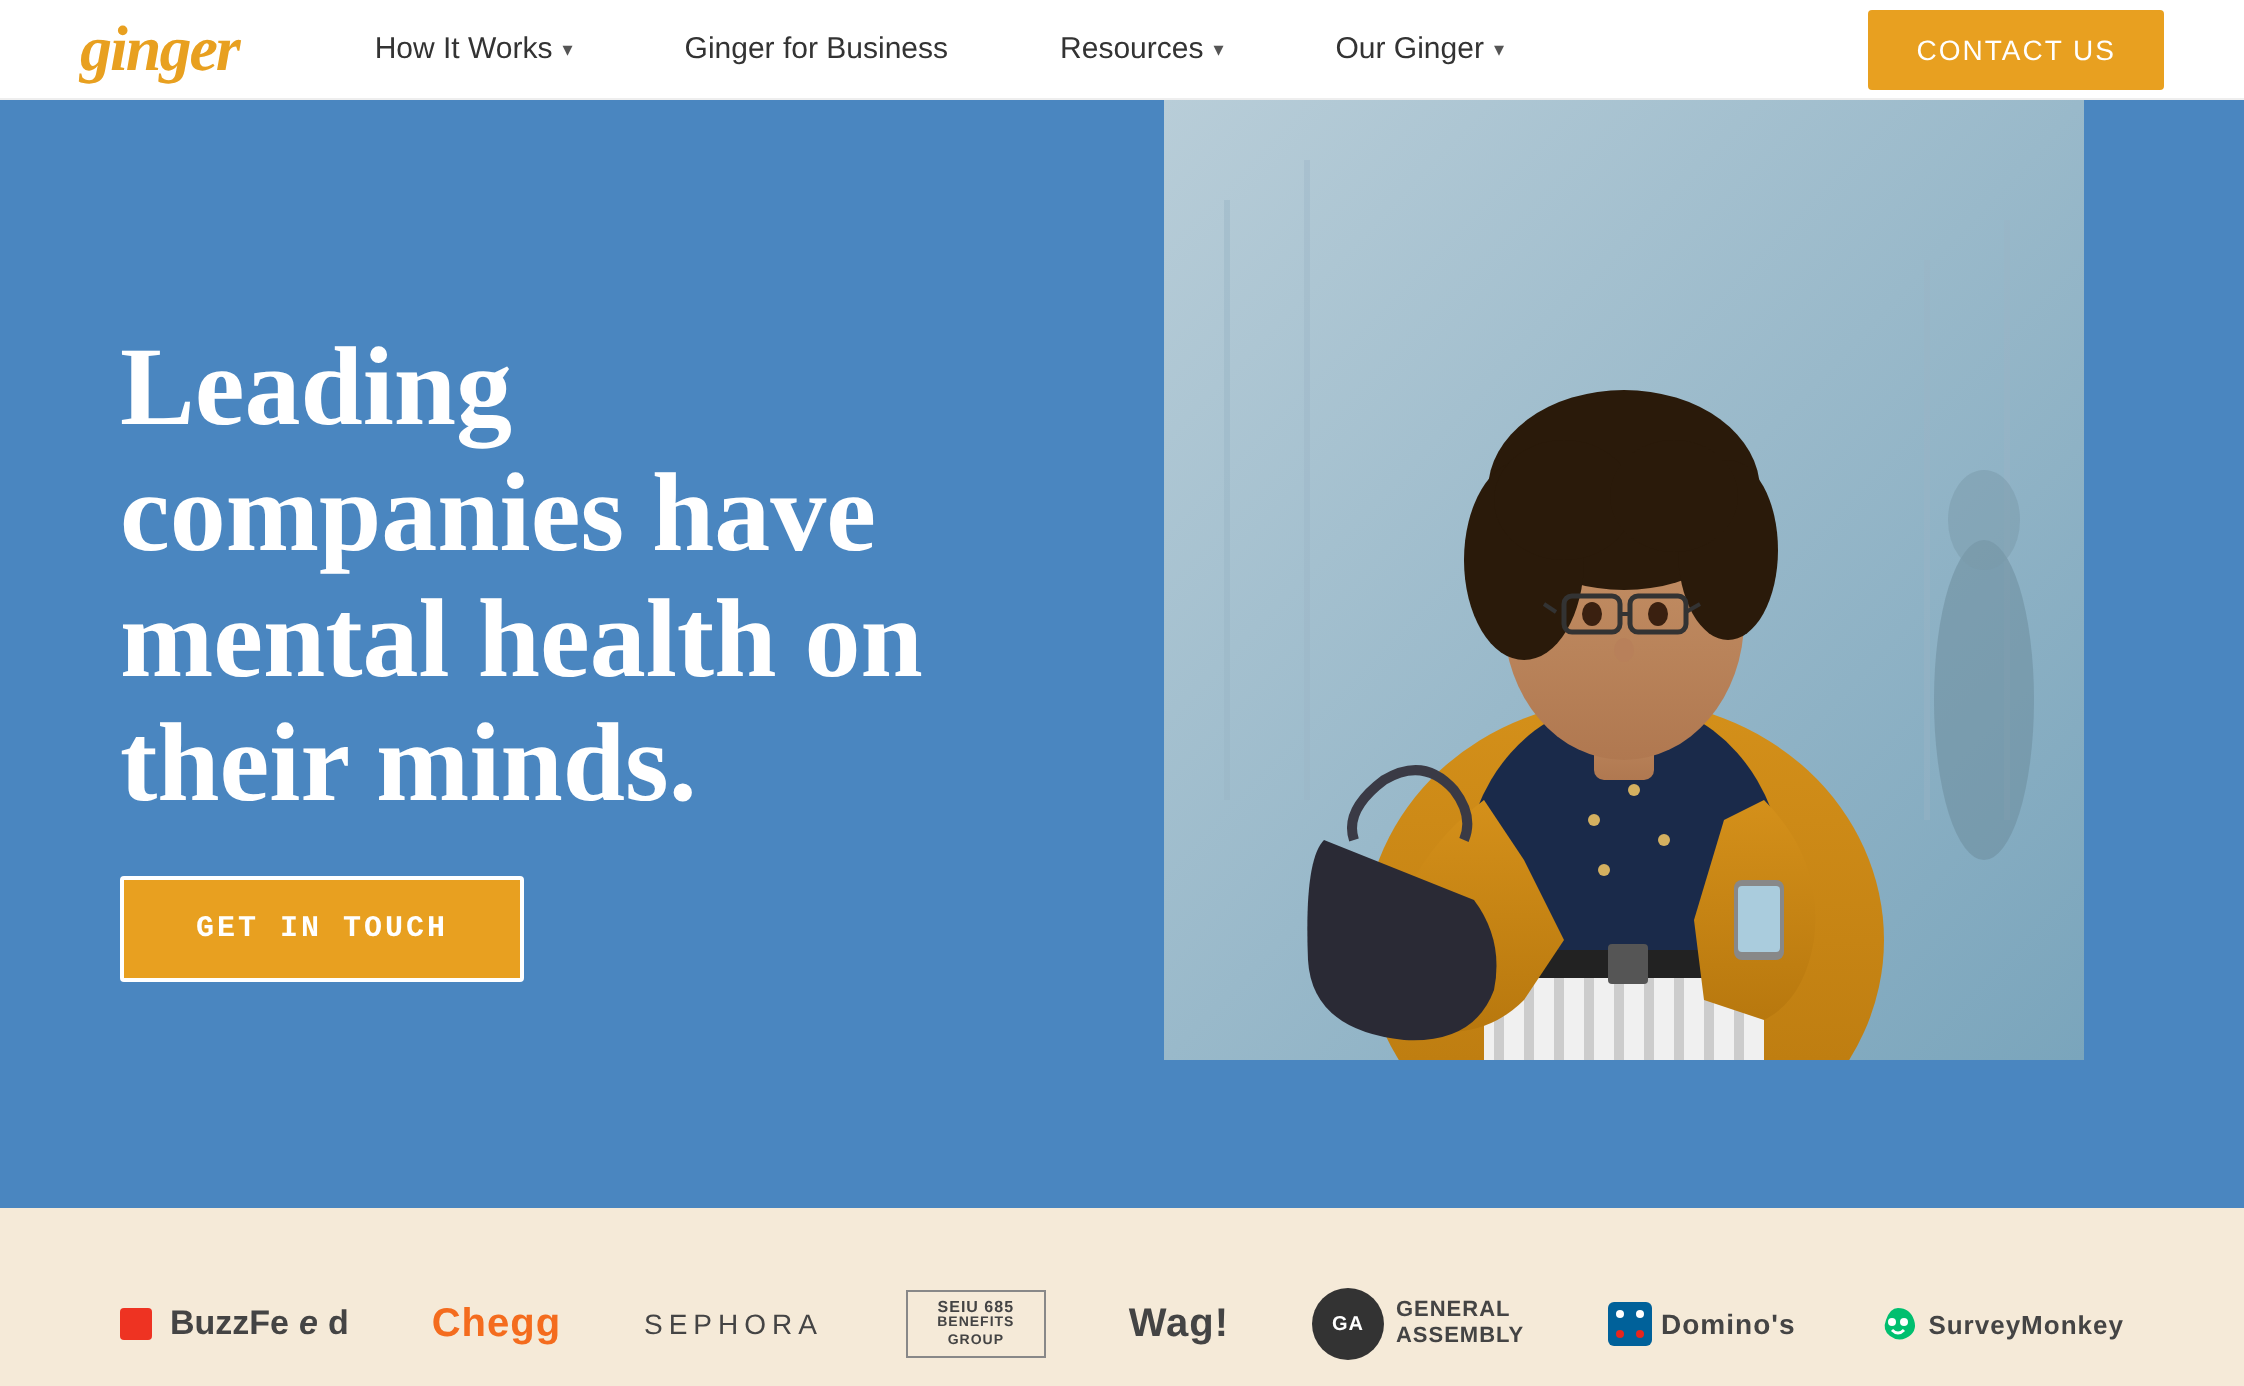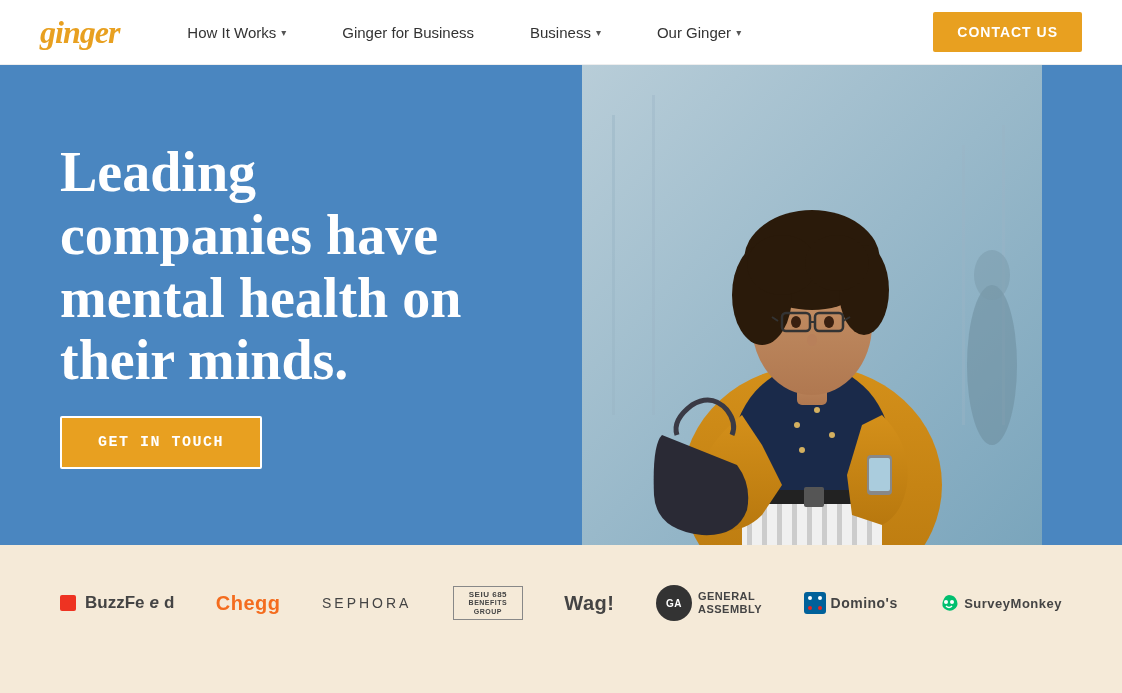--- a/index.html
+++ b/index.html
@@ -3,21 +3,21 @@
   <meta charset="utf-8">
   <style>
     * { margin: 0; padding: 0; box-sizing: border-box; }
     body { font-family: 'Georgia', serif; width: 1122px; overflow-x: hidden; }
 
     
     nav {
       display: flex;
       align-items: center;
       padding: 0 40px;
-      height: 65px;
+      height: 50px;
       background: #fff;
       border-bottom: 1px solid #eee;
     }
     .nav-logo {
       font-size: 32px;
       color: #e8a020;
       font-style: italic;
       font-family: Georgia, serif;
       font-weight: bold;
       margin-right: 40px;
@@ -46,32 +46,32 @@
       font-size: 10px;
       color: #555;
     }
     .nav-cta {
       margin-left: auto;
       background: #e8a020;
       color: #fff;
       border: none;
       padding: 12px 24px;
       font-size: 14px;
-      font-weight: bold;
+      font-weight: normal;
       letter-spacing: 1px;
       cursor: pointer;
       font-family: Arial, sans-serif;
       border-radius: 2px;
     }
 
     
     .hero {
       position: relative;
       background: #4a86c0;
-      height: 480px;
+      height: 554px;
       display: flex;
       align-items: center;
       overflow: hidden;
     }
     .hero-content {
       padding: 60px 60px;
       max-width: 580px;
       z-index: 2;
     }
     .hero-title {
@@ -194,21 +194,21 @@
   <span class="nav-logo">ginger</span>
   <div class="nav-links">
     <a class="nav-item">
       <span>How It Works</span>
       <span class="chevron">▾</span>
     </a>
     <a class="nav-item">
       <span>Ginger for Business</span>
     </a>
     <a class="nav-item">
-      <span>Business</span>
+      <span>Resources</span>
       <span class="chevron">▾</span>
     </a>
     <a class="nav-item">
       <span>Our Ginger</span>
       <span class="chevron">▾</span>
     </a>
   </div>
   <button class="nav-cta">CONTACT US</button>
 </nav>
 

